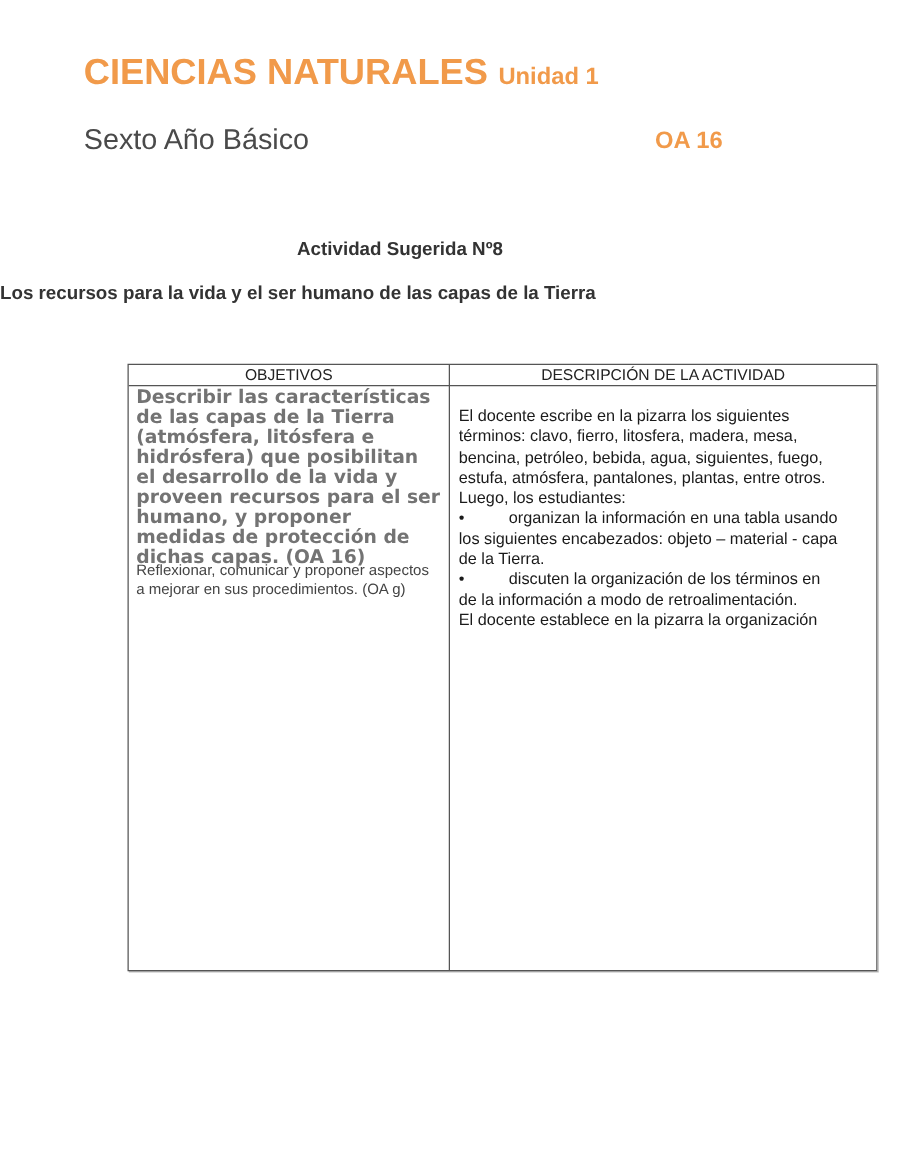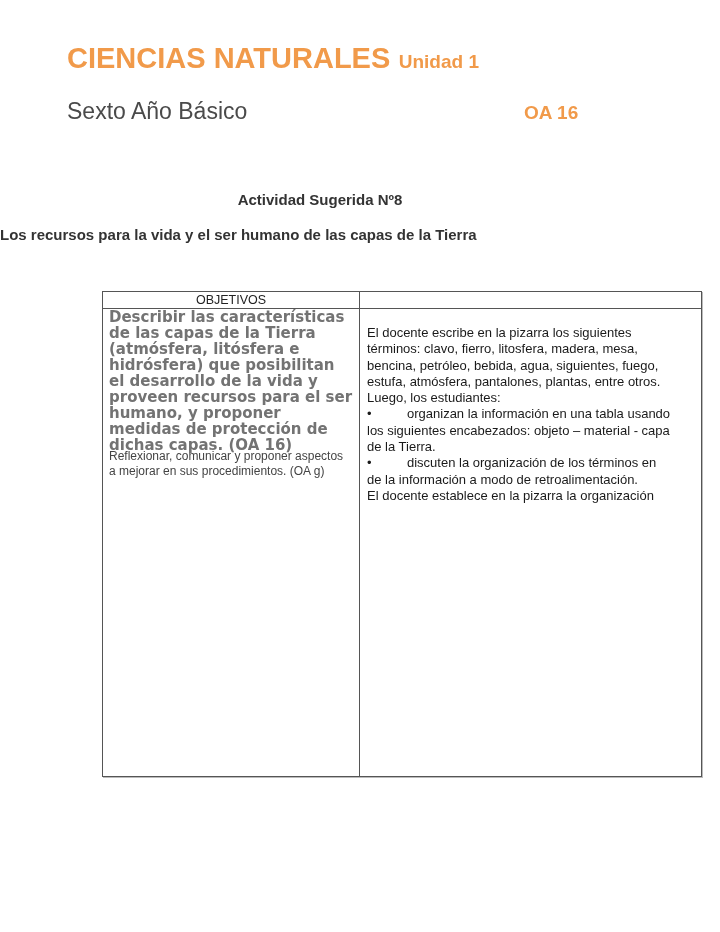--- a/index.html
+++ b/index.html
@@ -154,20 +154,21 @@
 
 <div class="subtitle-grade">Sexto Año Básico</div>
 <div class="subtitle-oa">OA 16</div>
 
 <div class="activity-number">Actividad Sugerida Nº8</div>
 <div class="activity-title">Los recursos para la vida y el ser humano de las capas de la Tierra</div>
 
 <div class="activity-table">
   <div class="header-row">
     <div class="header-cell left">OBJETIVOS</div>
+    <div class="header-cell right">DESCRIPCIÓN DE LA ACTIVIDAD</div>
   </div>
   <div class="col-divider"></div>
 
   <div class="objective-main">Describir las características de las capas de la Tierra (atmósfera, litósfera e hidrósfera) que posibilitan el desarrollo de la vida y proveen recursos para el ser humano, y proponer medidas de protección de dichas capas. (OA 16)</div>
   <div class="objective-secondary">Reflexionar, comunicar y proponer aspectos a mejorar en sus procedimientos. (OA g)</div>
 
   <div class="description">
     <span class="desc-line">El docente escribe en la pizarra los siguientes</span>
     <span class="desc-line">términos: clavo, fierro, litosfera, madera, mesa,</span>
     <span class="desc-line">bencina, petróleo, bebida, agua, siguientes, fuego,</span>

